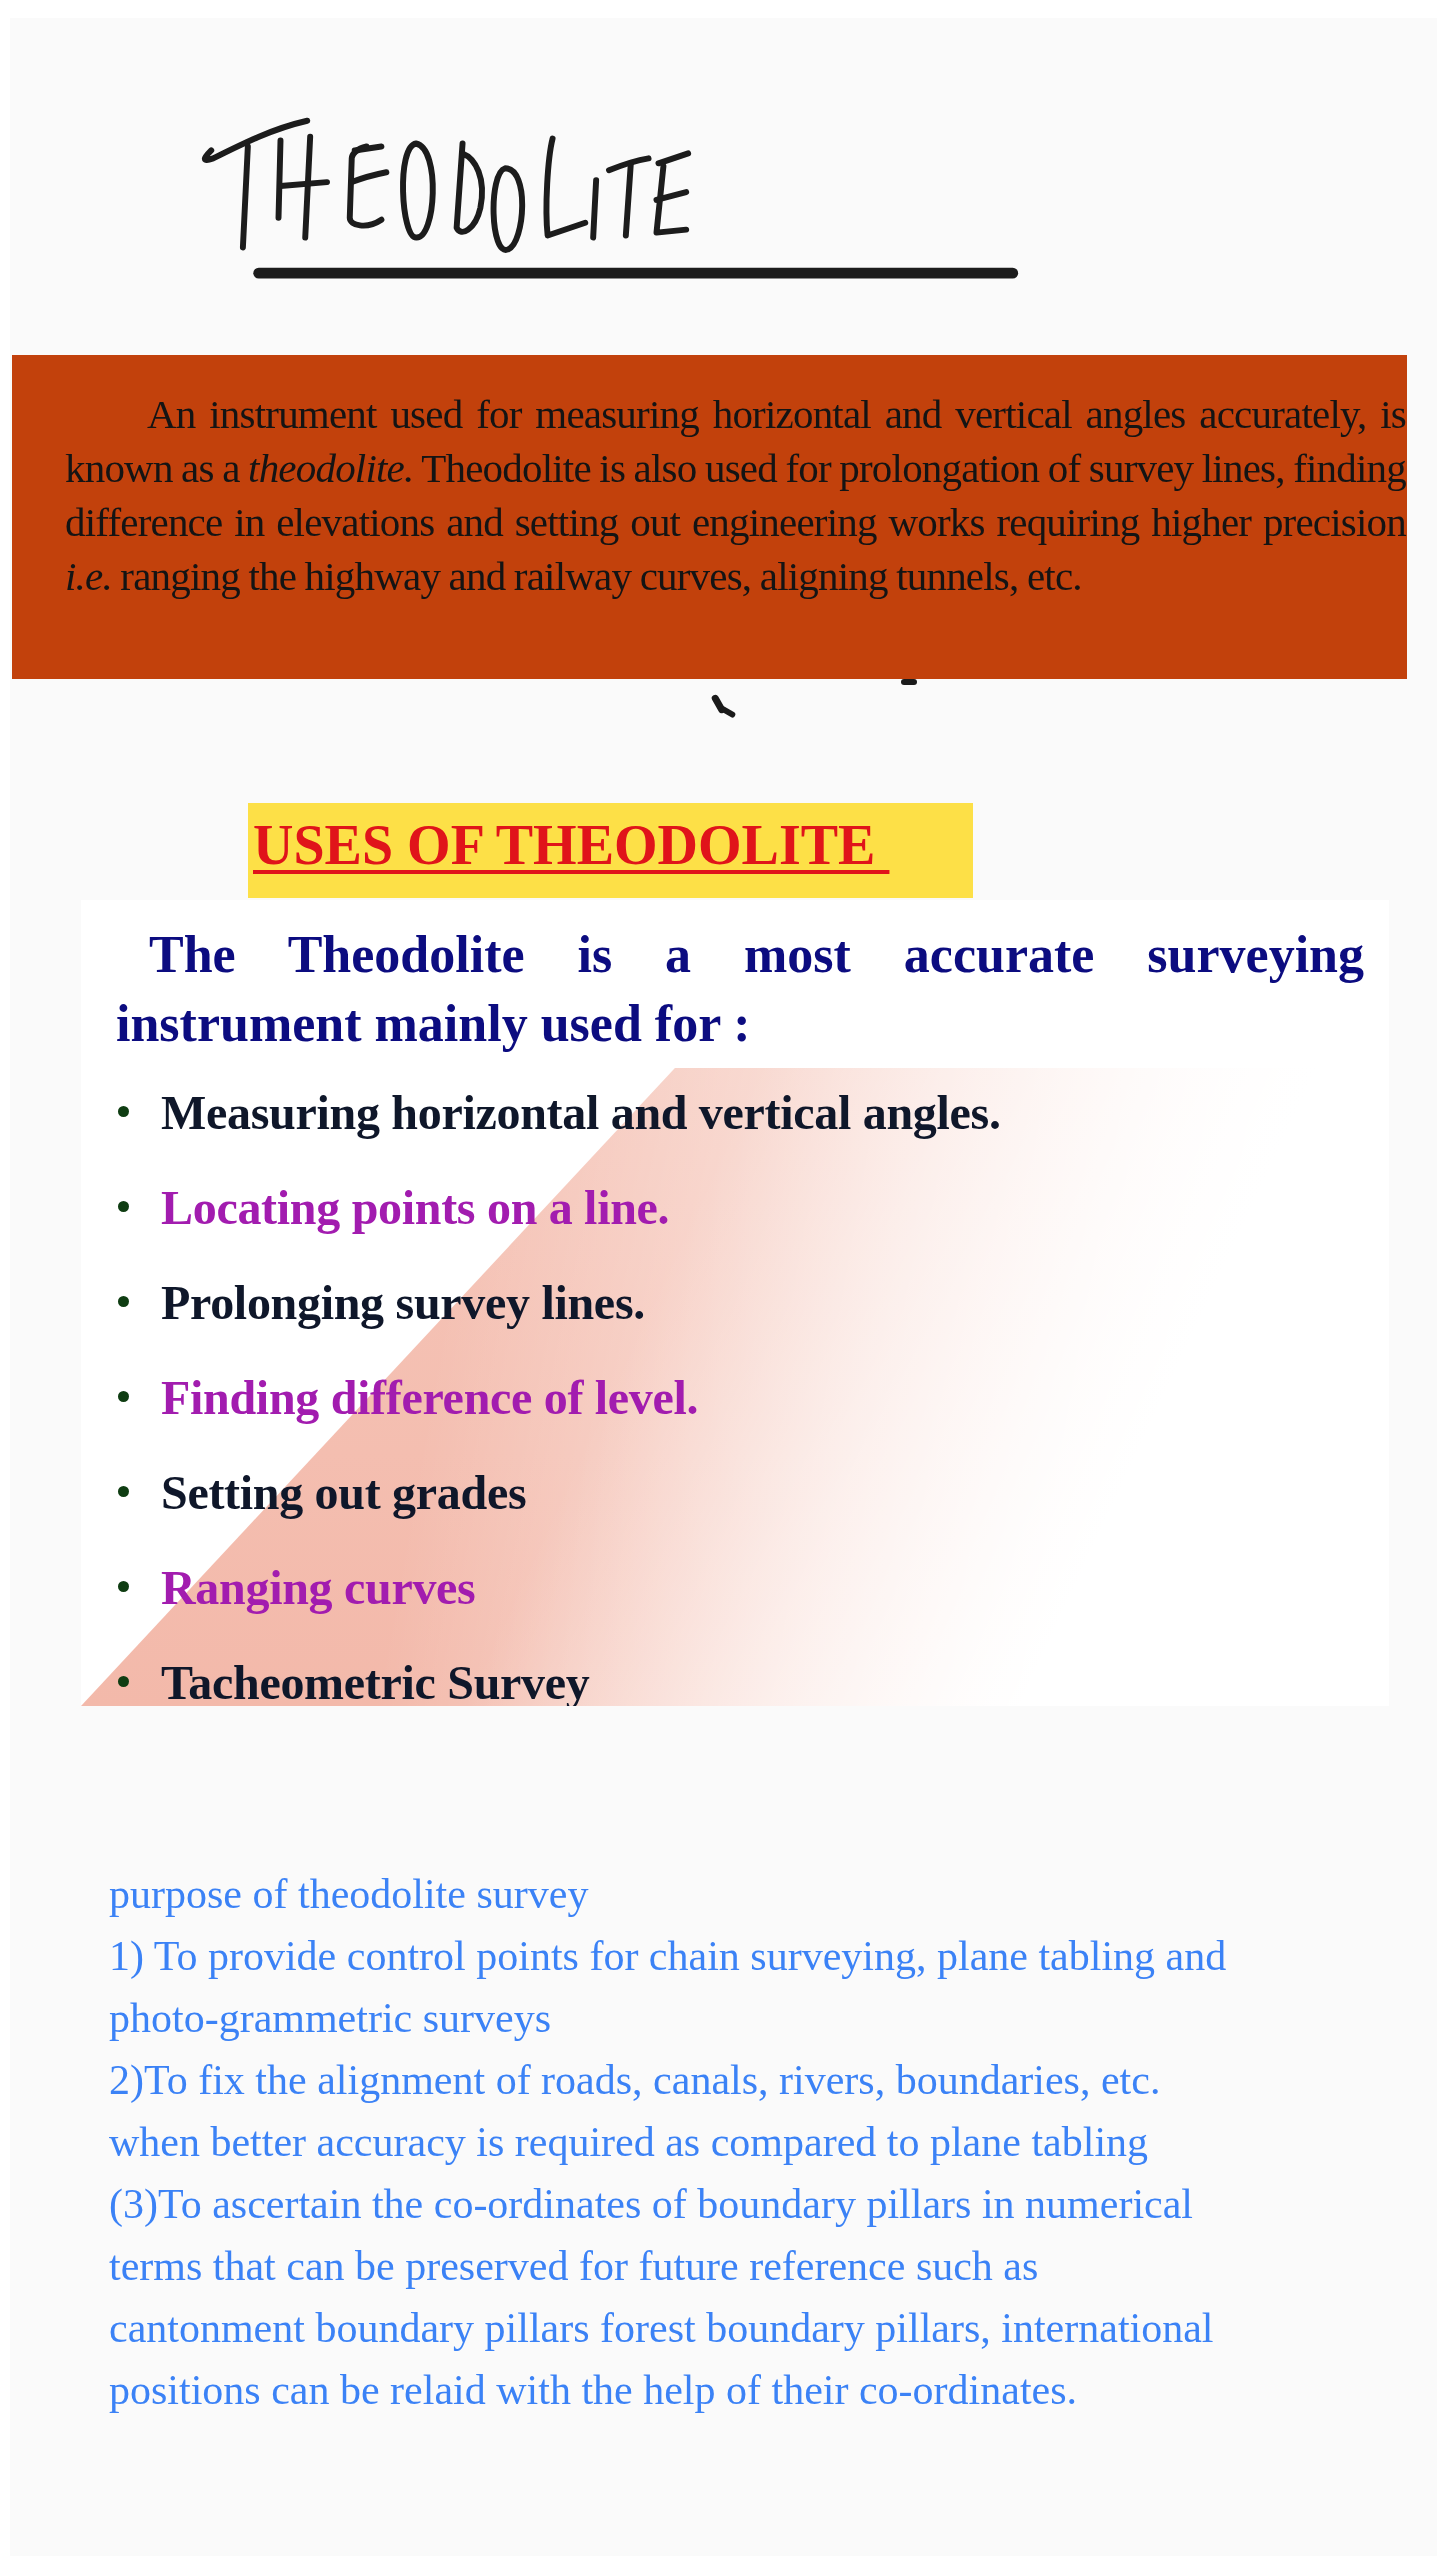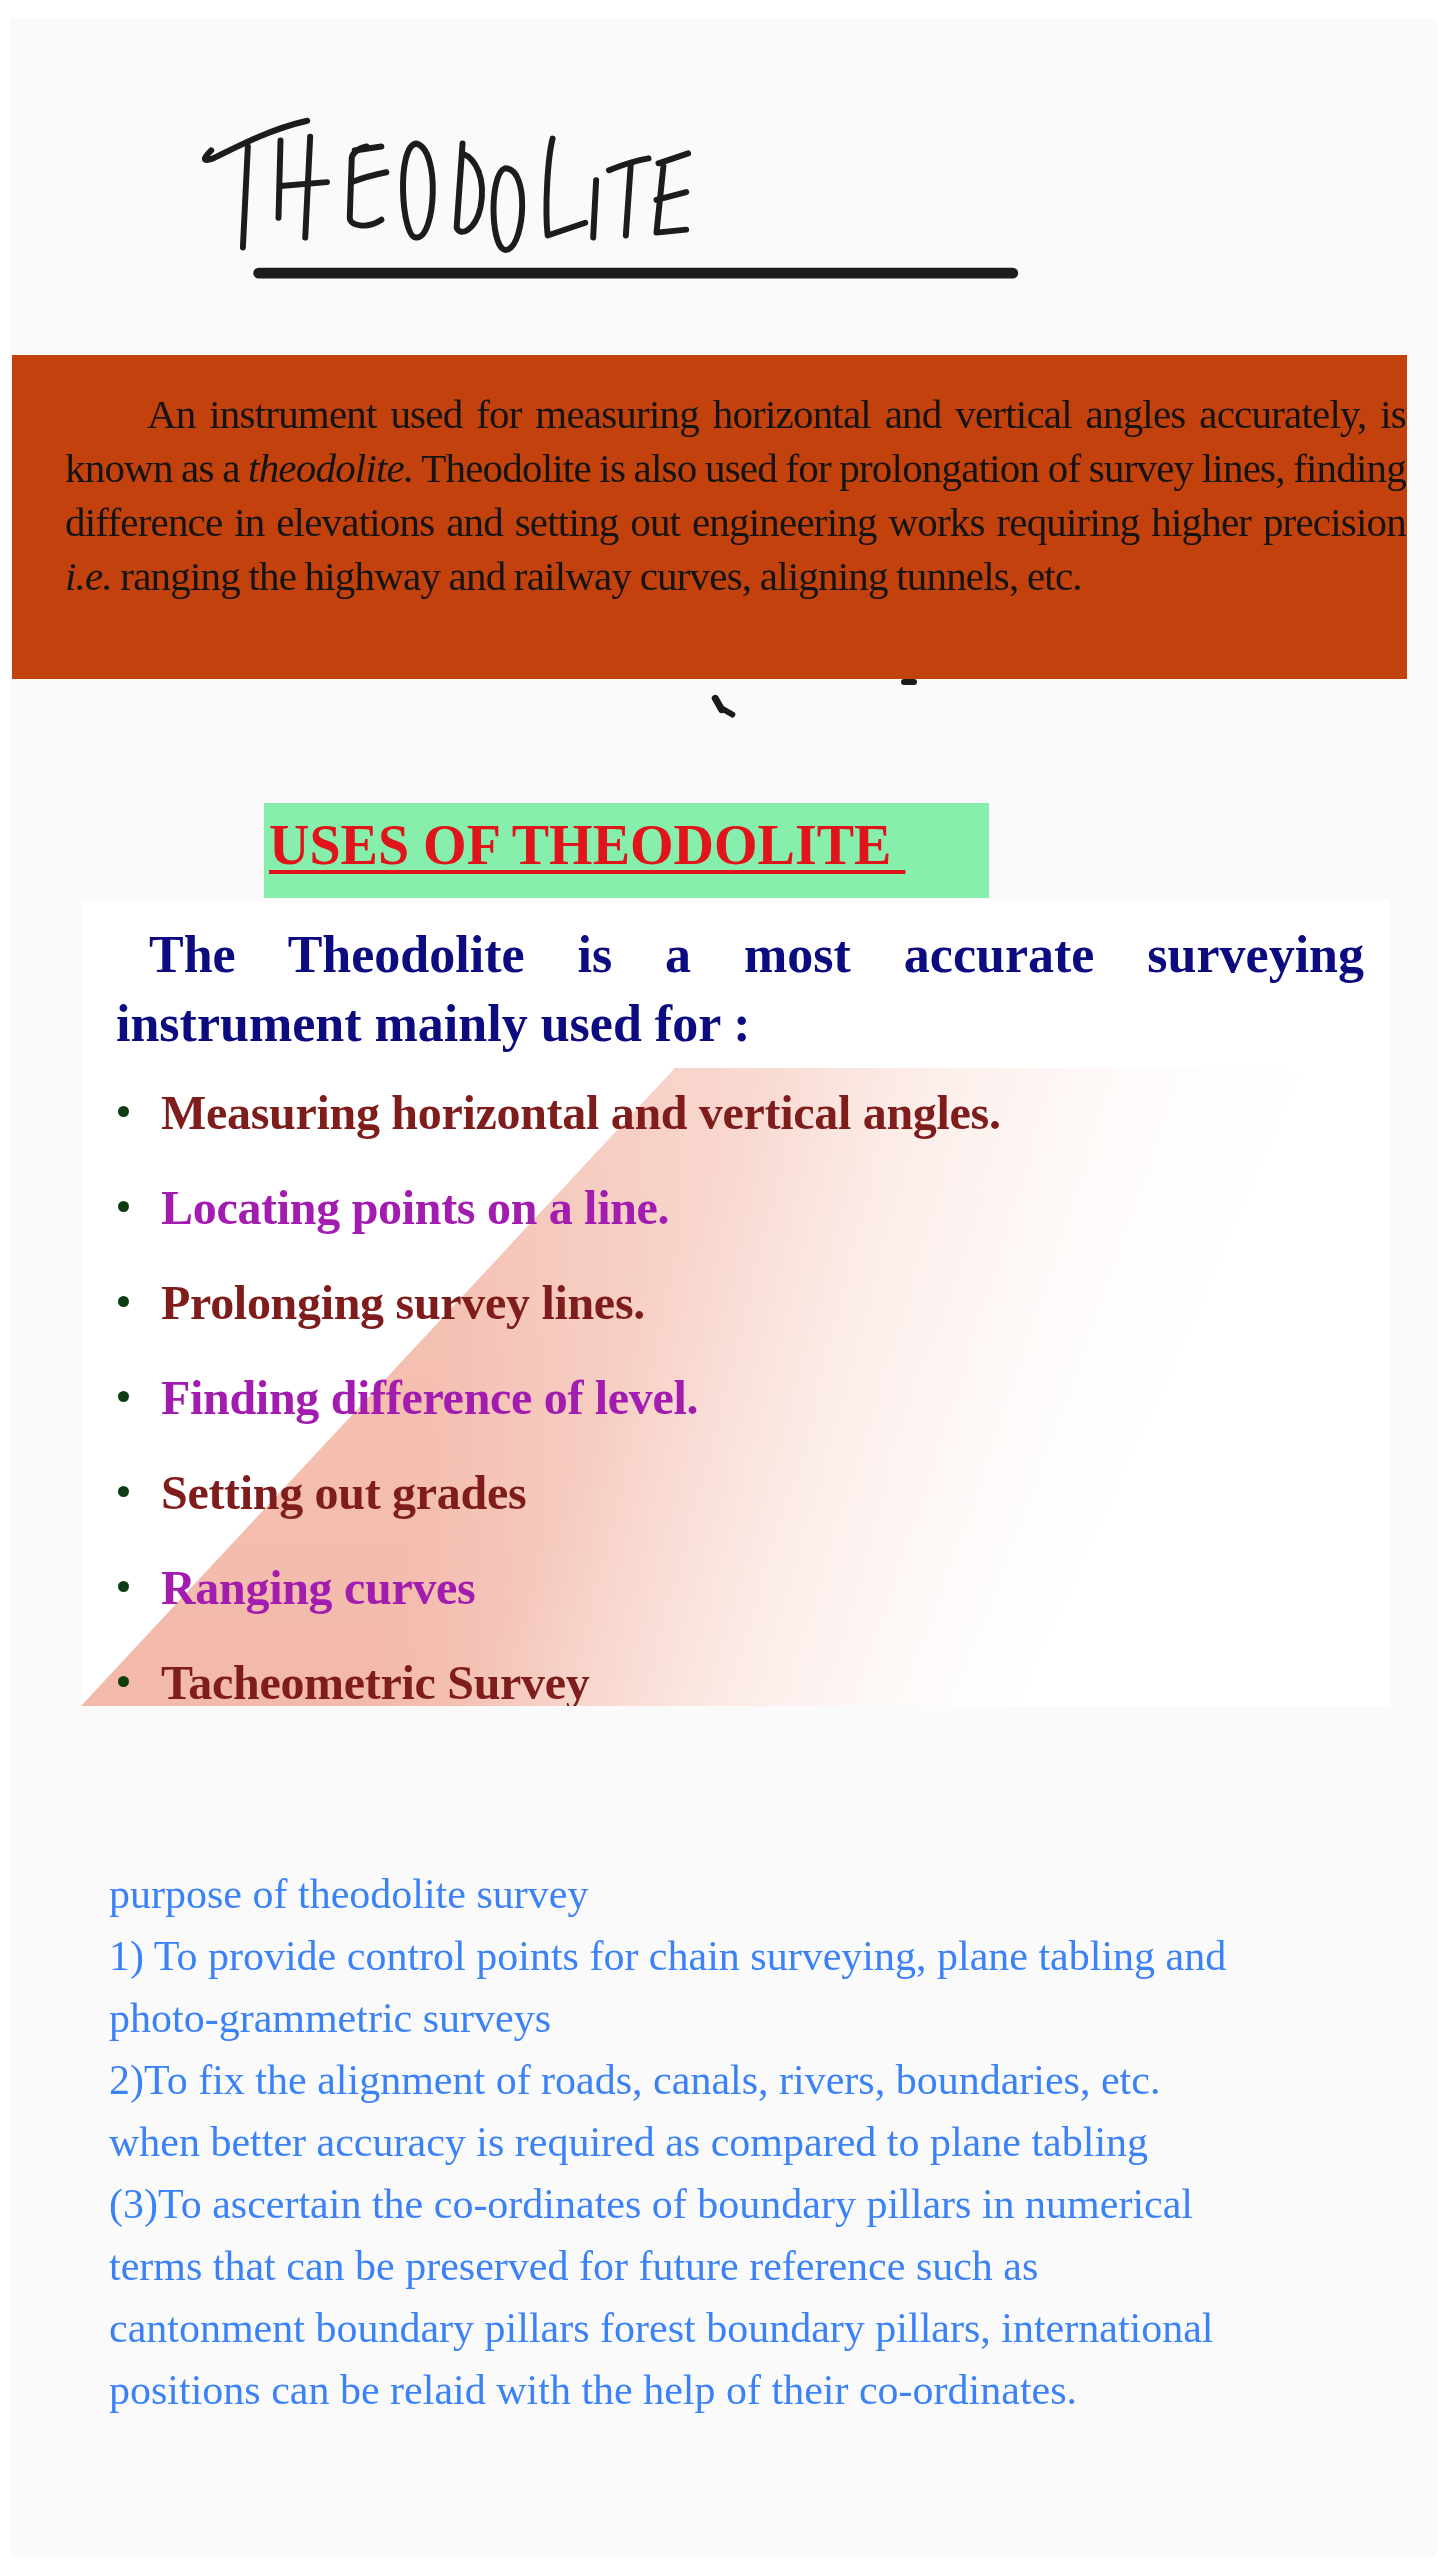--- a/index.html
+++ b/index.html
@@ -73,25 +73,25 @@
     }
     .mark {
       position: absolute;
       background: #1a1a1a;
       border-radius: 4px;
     }
 
     
     .uses-title-box {
       position: absolute;
-      left: 264px;
+      left: 248px;
       top: 803px;
       width: 725px;
       height: 95px;
-      background: #86efac;
+      background: #fde047;
     }
     .uses-title {
       position: absolute;
       left: 5px;
       top: 8px;
       margin: 0;
       font-family: "Liberation Serif", "DejaVu Serif", serif;
       font-weight: bold;
       font-size: 56px;
       line-height: 69px;
@@ -173,21 +173,21 @@
       height: 11px;
       border-radius: 50%;
       background: #0f3d12;
     }
     .slide li .txt {
       position: absolute;
       left: 80px;
       top: 0;
       letter-spacing: -0.3px;
     }
-    .c-red { color: #7f1d1d; }
+    .c-red { color: #0f172a; }
     .c-green { color: #a21caf; }
 
     
     .purpose {
       position: absolute;
       left: 109px;
       top: 1863px;
       width: 1298px;
       margin: 0;
       font-family: "Liberation Serif", "DejaVu Serif", serif;

